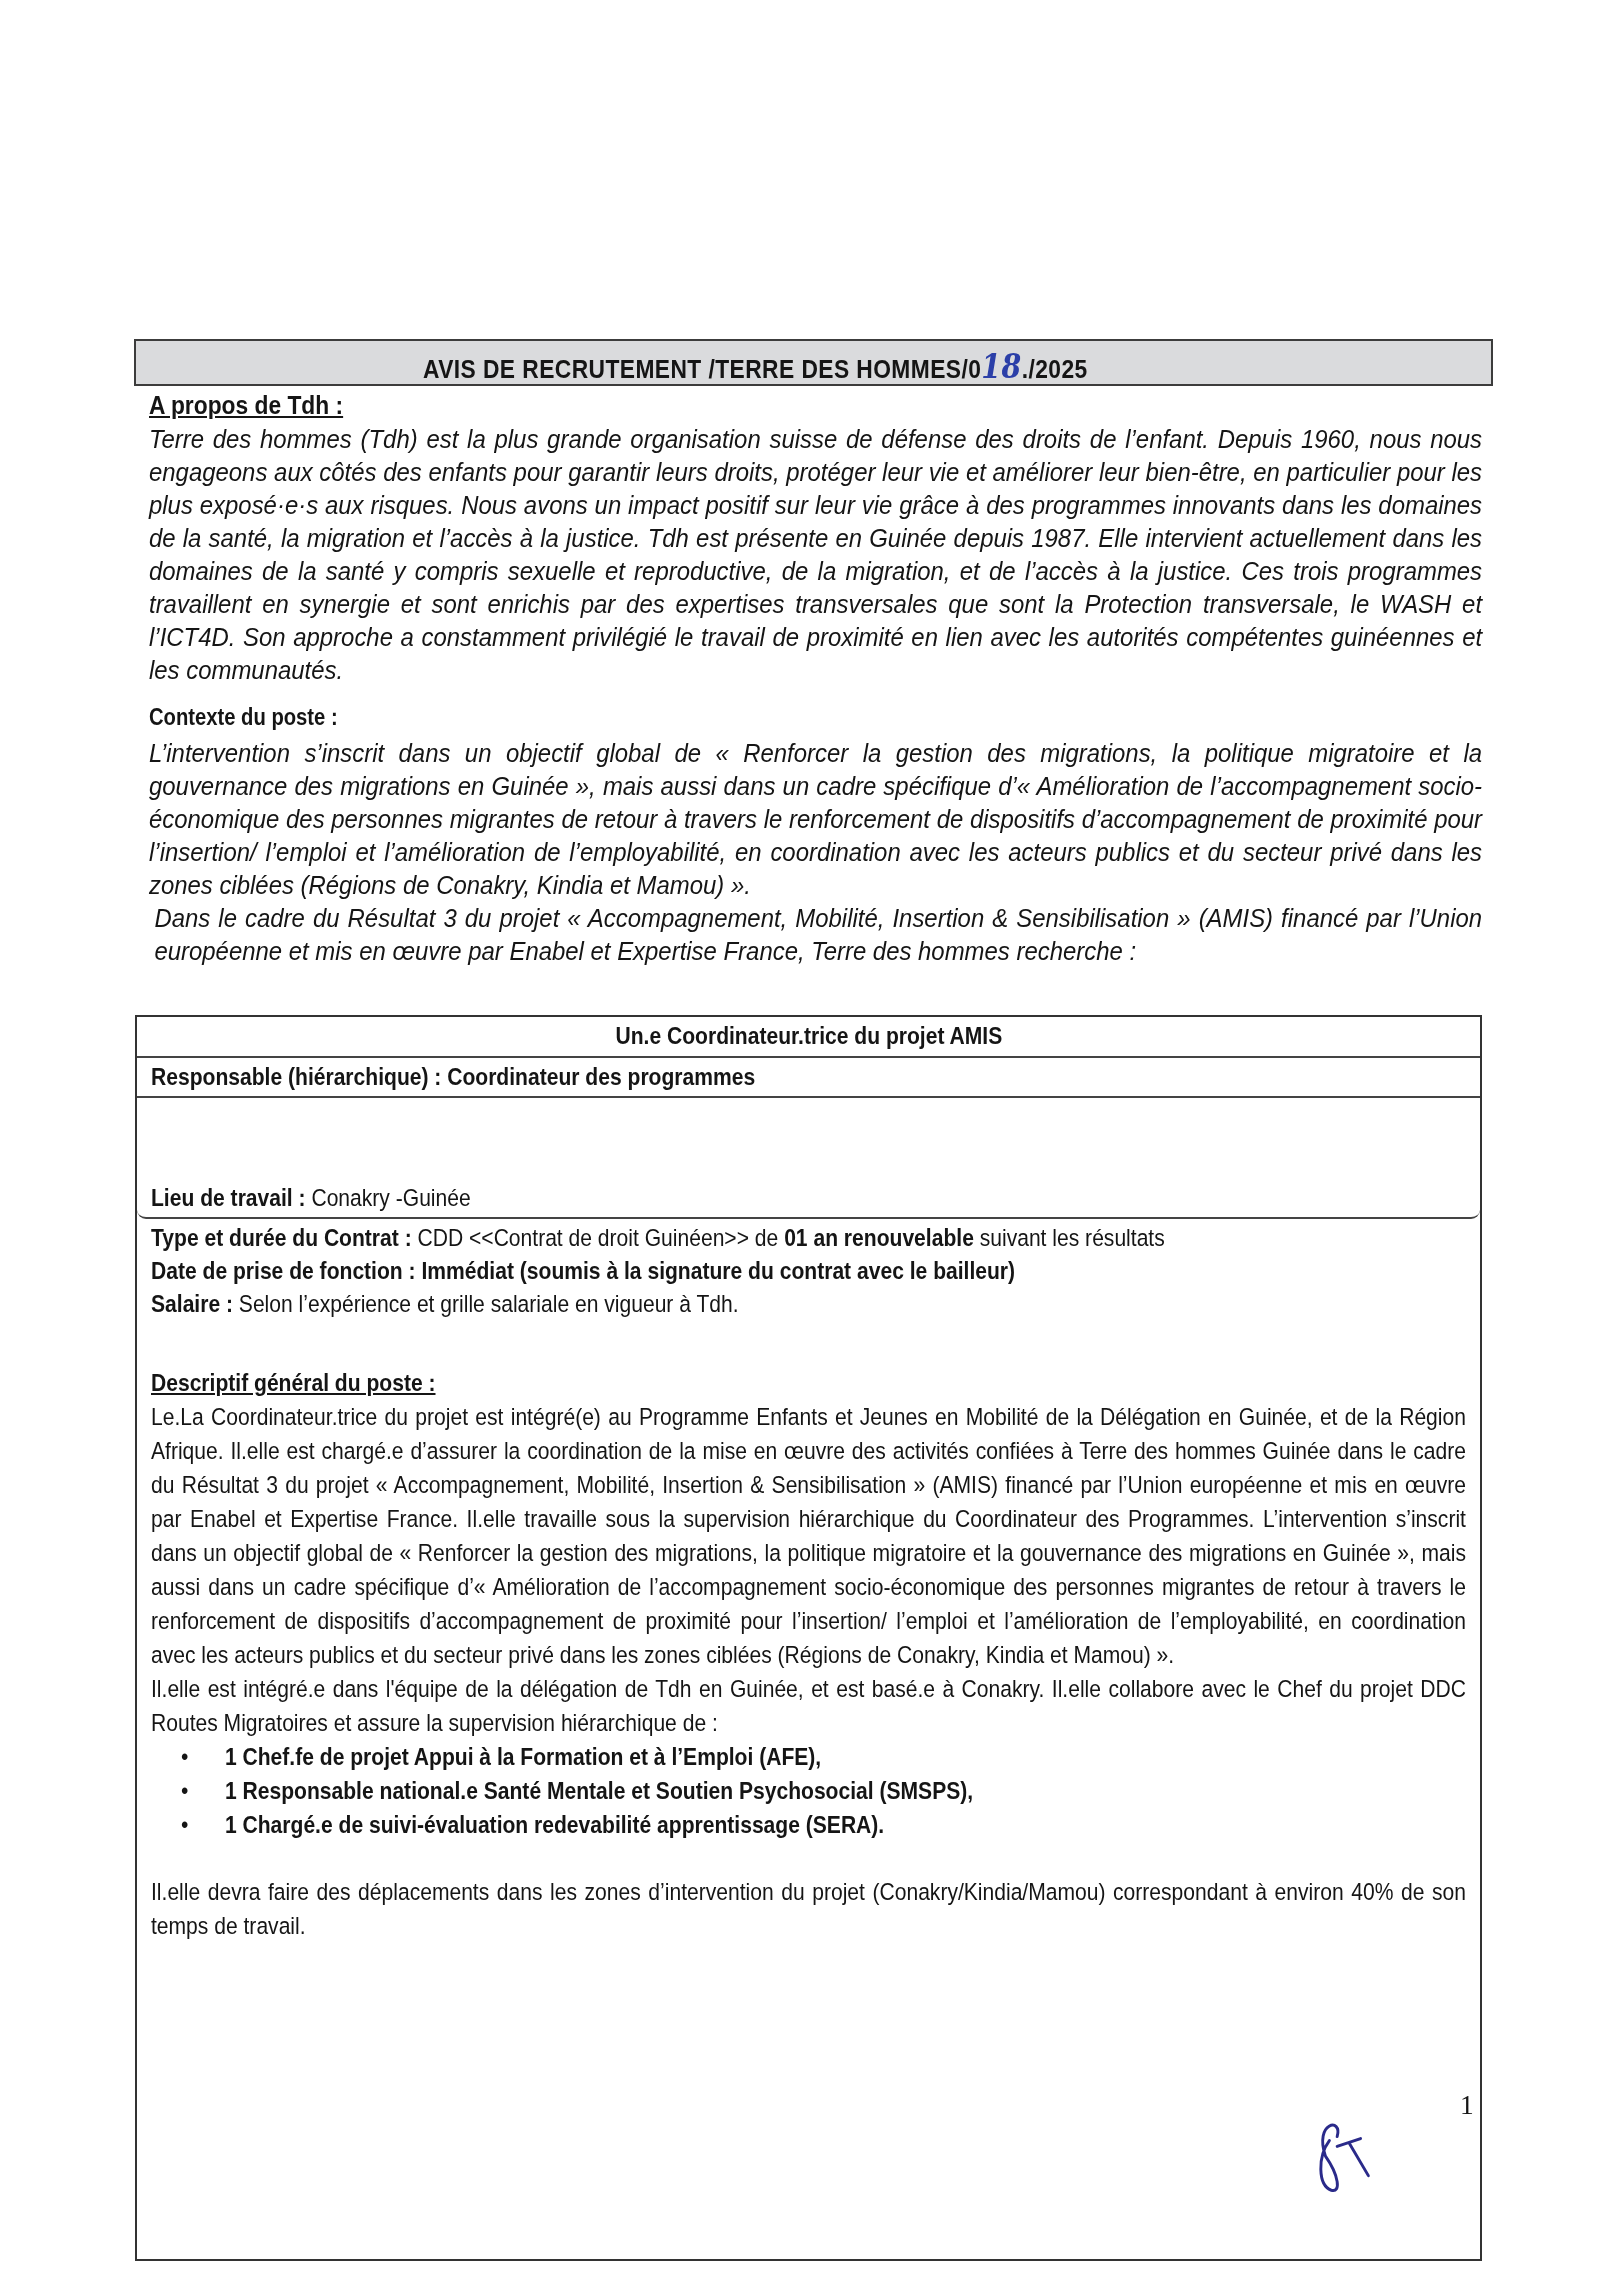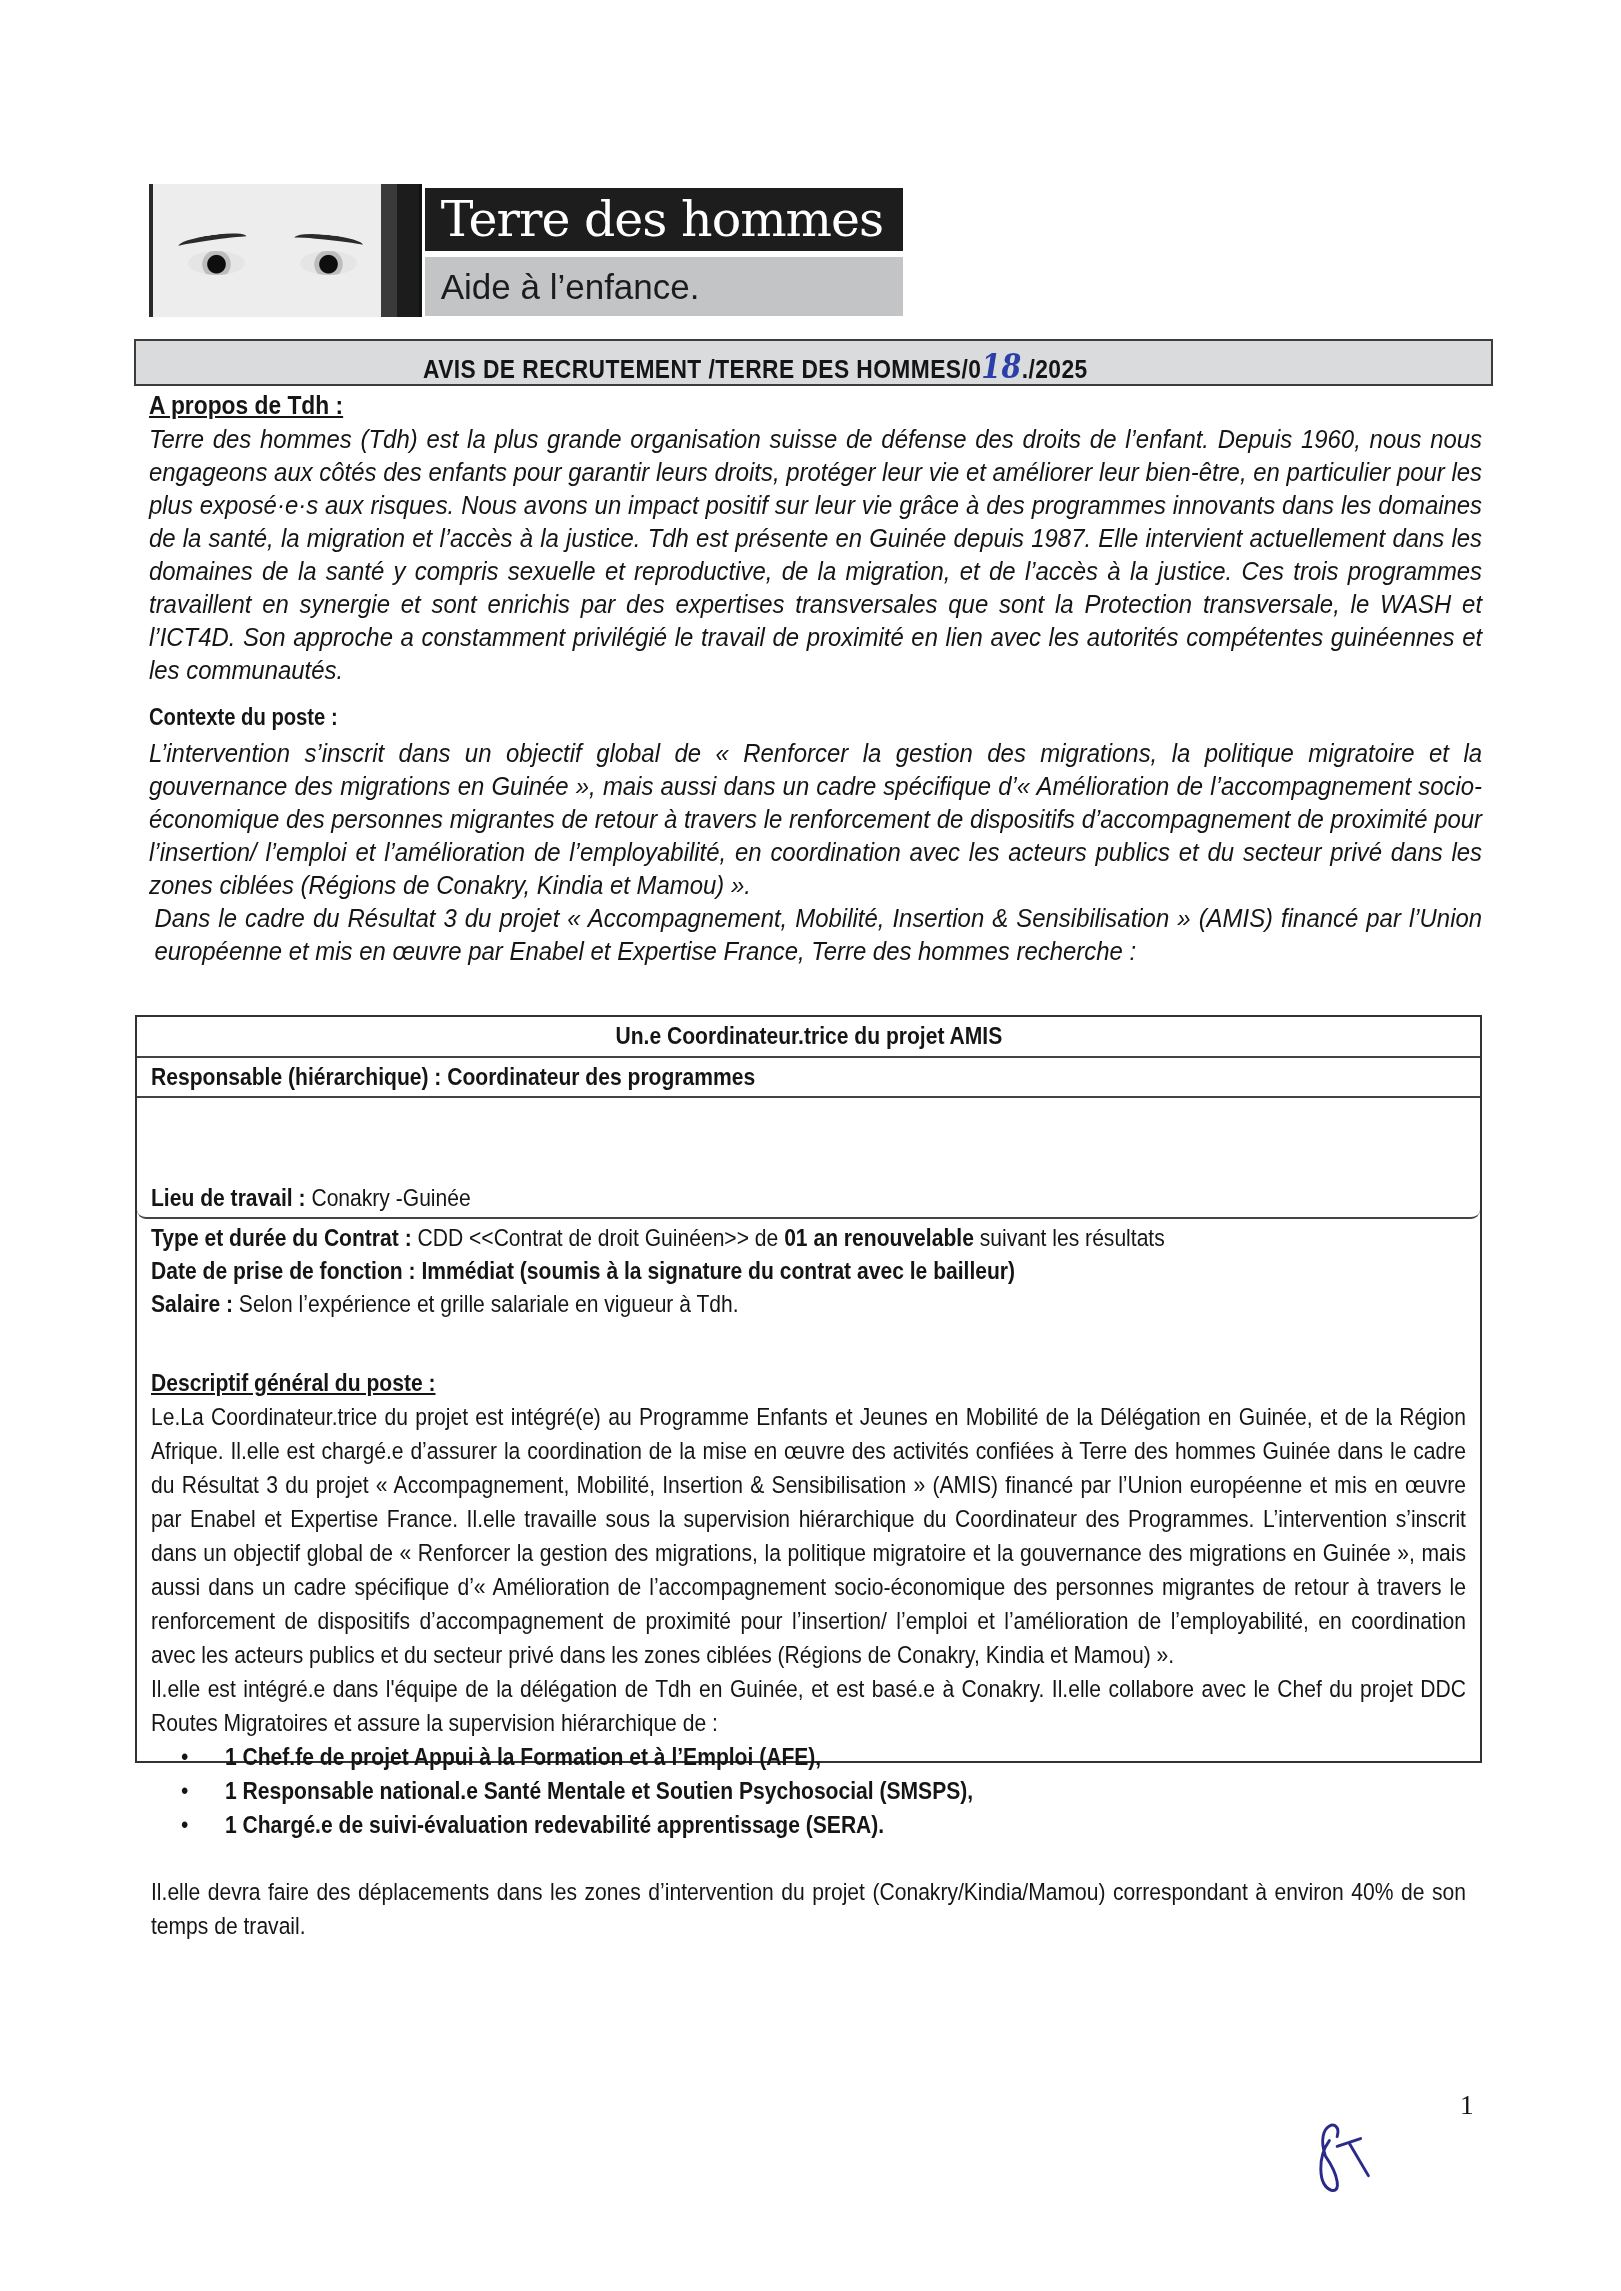--- a/index.html
+++ b/index.html
@@ -38,21 +38,21 @@
                    text-decoration:underline; transform:scaleX(0.86); transform-origin:left; white-space:nowrap; }
   .section-title.plain { text-decoration:none; font-size:23.5px; }
 
   .italic-block { position:absolute; left:149px; width:1333px; font-style:italic;
                   font-size:26px; line-height:33px; transform:scaleX(0.92); transform-origin:left;
                   width:1449px; }
   .italic-block p { margin:0; }
   .justify { text-align:justify; }
 
   
-  .jobbox { position:absolute; left:135px; top:1015px; width:1347px; height:748px;
+  .jobbox { position:absolute; left:135px; top:1015px; width:1347px; height:1246px;
             border:2px solid #333; box-sizing:border-box; }
   .row { position:absolute; left:0; width:100%; border-bottom:2px solid #444; box-sizing:border-box; }
   .row .cell { position:absolute; left:13.7px; top:3.9px; font-size:24.5px; line-height:29px;
                white-space:nowrap; transform:scaleX(0.86); transform-origin:left; }
   .row.center .cell { left:0; width:100%; text-align:center; transform:none; }
   .row.center .cell span { display:inline-block; transform:scaleX(0.86); }
   .b { font-weight:bold; }
   .plainline { position:absolute; left:13.7px; font-size:24.5px; line-height:29px; white-space:nowrap;
                transform:scaleX(0.86); transform-origin:left; }
 
@@ -65,30 +65,20 @@
   .desc li::before { content:"•"; position:absolute; left:-51px; font-weight:normal; }
 
   .pagenum { position:absolute; left:1460px; top:2090px; font-family:"Liberation Serif",serif; font-size:27.4px; }
   .initials { position:absolute; left:1304px; top:2117px; width:78px; height:88px; }
 </style>
 </head>
 <body>
 
 <div class="page">
 
-  <div class="logo">
-    <div class="logo-photo">
-      <div class="brow left"></div>
-      <div class="brow right"></div>
-      <div class="eye left"></div>
-      <div class="eye right"></div>
-    </div>
-    <div class="logo-title">Terre des hommes</div>
-    <div class="logo-sub">Aide à l’enfance.</div>
-  </div>
 
   <div class="banner">
     <div class="banner-text">
       <span>AVIS DE RECRUTEMENT /TERRE DES HOMMES/0</span><span class="hand">18</span><span>./2025</span>
     </div>
   </div>
 
   <div class="section-title" style="top:390px;">A propos de Tdh :</div>
   <div class="italic-block justify" style="top:423px;">
     <p>Terre des hommes (Tdh) est la plus grande organisation suisse de défense des droits de l’enfant. Depuis 1960, nous nous engageons aux côtés des enfants pour garantir leurs droits, protéger leur vie et améliorer leur bien-être, en particulier pour les plus exposé·e·s aux risques. Nous avons un impact positif sur leur vie grâce à des programmes innovants dans les domaines de la santé, la migration et l’accès à la justice. Tdh est présente en Guinée depuis 1987. Elle intervient actuellement dans les domaines de la santé y compris sexuelle et reproductive, de la migration, et de l’accès à la justice. Ces trois programmes travaillent en synergie et sont enrichis par des expertises transversales que sont la Protection transversale, le WASH et l’ICT4D. Son approche a constamment privilégié le travail de proximité en lien avec les autorités compétentes guinéennes et les communautés.</p>

